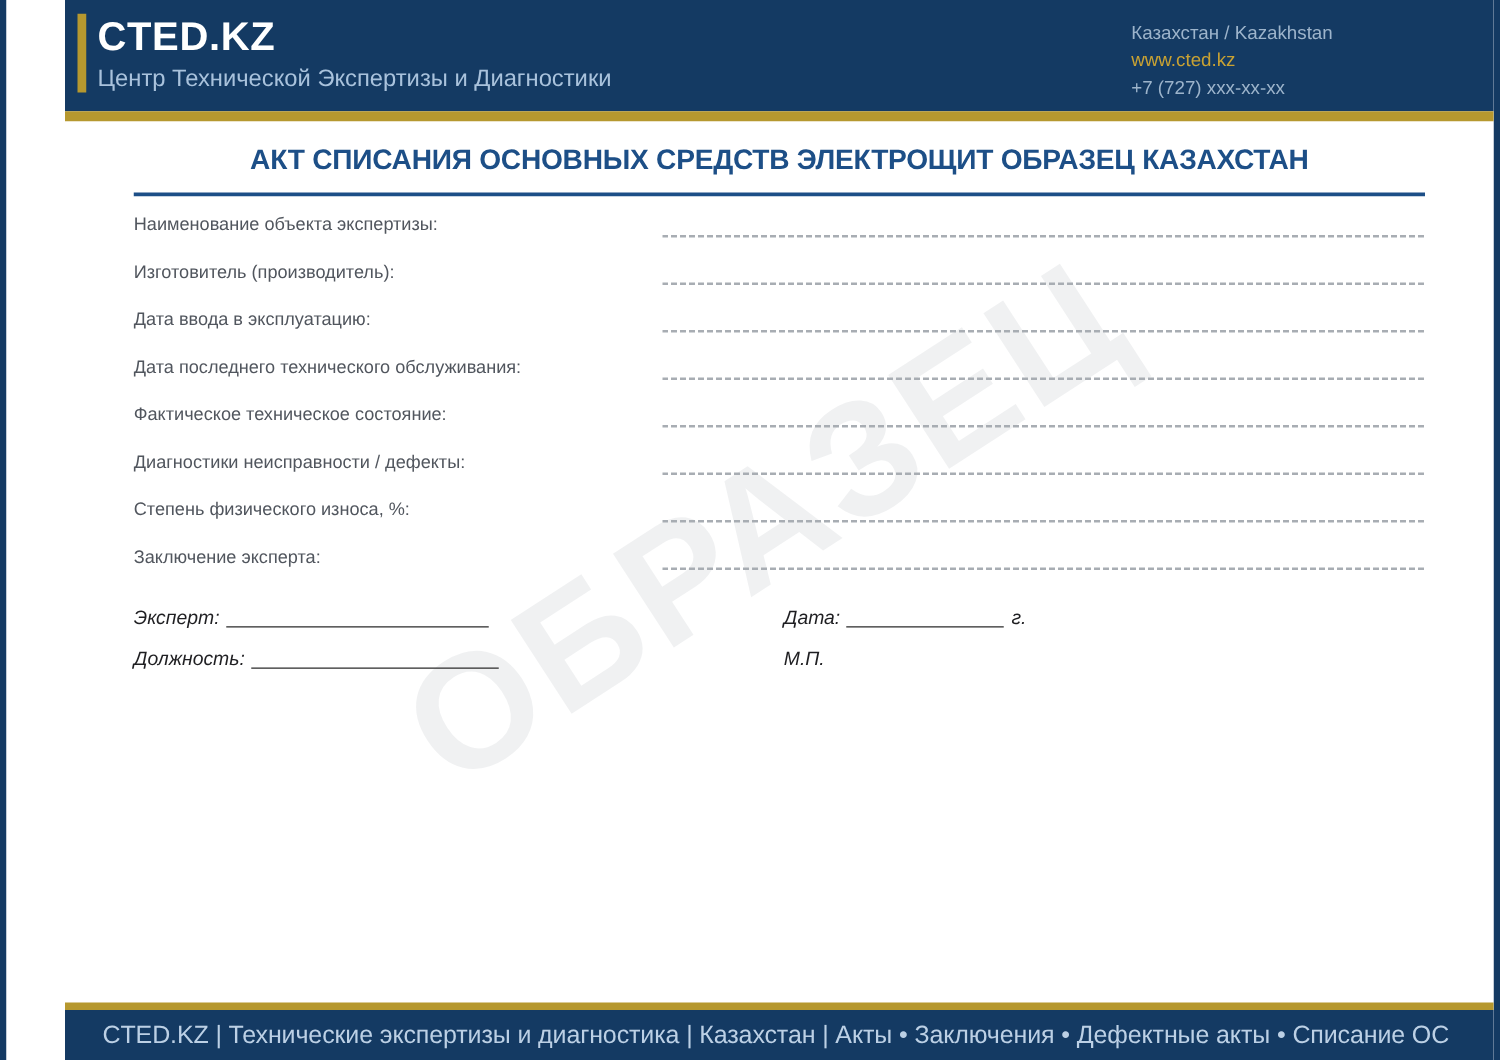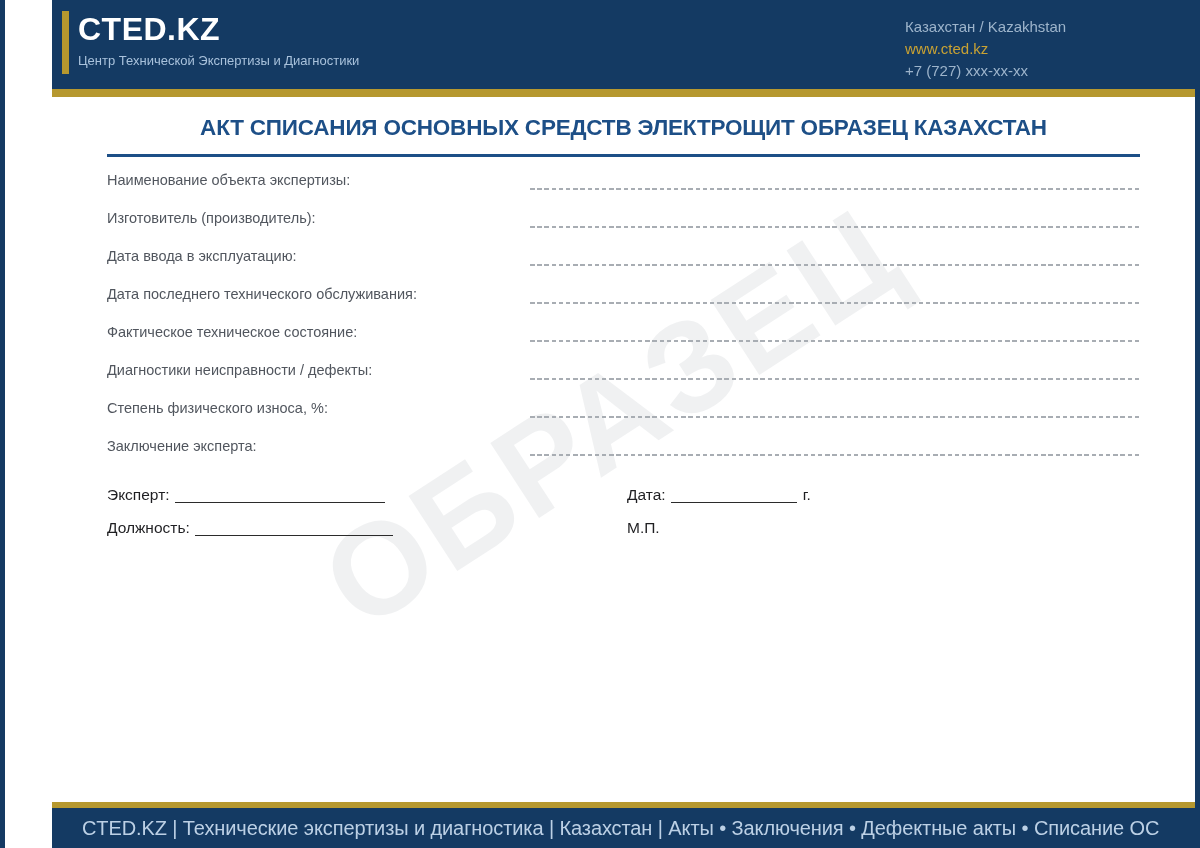--- a/index.html
+++ b/index.html
@@ -22,21 +22,21 @@
     height:89px; background:#143a63;
     display:flex; justify-content:space-between;
     padding:0 30px 0 10px;
   }
   .brand { display:flex; align-items:flex-start; padding-top:11px; }
   .accent-bar { width:7px; height:63px; background:#b6982f; margin-right:9px; }
   .logo {
     color:#ffffff; font-size:32px; font-weight:600;
     letter-spacing:0.5px; line-height:36px;
   }
-  .tagline { color:#a9c2dc; font-size:13px; margin-top:6px; }
+  .tagline { color:#a9c2dc; font-size:19px; margin-top:6px; }
   .contact { padding-top:16px; width:260px; font-size:15px; line-height:22px; }
   .contact .region { color:#9db4cb; }
   .contact .site { color:#c9a233; cursor:pointer; }
   .contact .phone { color:#9db4cb; }
 
   .gold-bar { height:8px; background:#b6982f; }
 
   
   .main { flex:1; position:relative; padding:0 55px; overflow:hidden; }
 
@@ -66,21 +66,21 @@
     position:absolute; left:0; top:0;
     color:#51565e; font-size:14.5px;
   }
   .fill-line {
     position:absolute; left:423px; right:0; top:16px; height:2px;
     background:repeating-linear-gradient(to right,
       #a8adb3 0, #a8adb3 4.5px, transparent 4.5px, transparent 7.2px);
   }
 
   .sig { margin-top:10px; color:#1f1f22; font-size:15.5px; }
-  .sig-row { display:flex; height:33px; align-items:flex-start; }
+  .sig-row { display:flex; height:33px; align-items:flex-start;font-style:italic; }
   .sig-left { width:520px; }
   .sig-line {
     display:inline-block;
     border-bottom:1.5px solid #2b2b2b;
     position:relative; top:3px; margin-left:5px;
   }
   .w210 { width:210px; }
   .w198 { width:198px; }
   .w126 { width:126px; }
   .date-suffix { margin-left:6px; }

